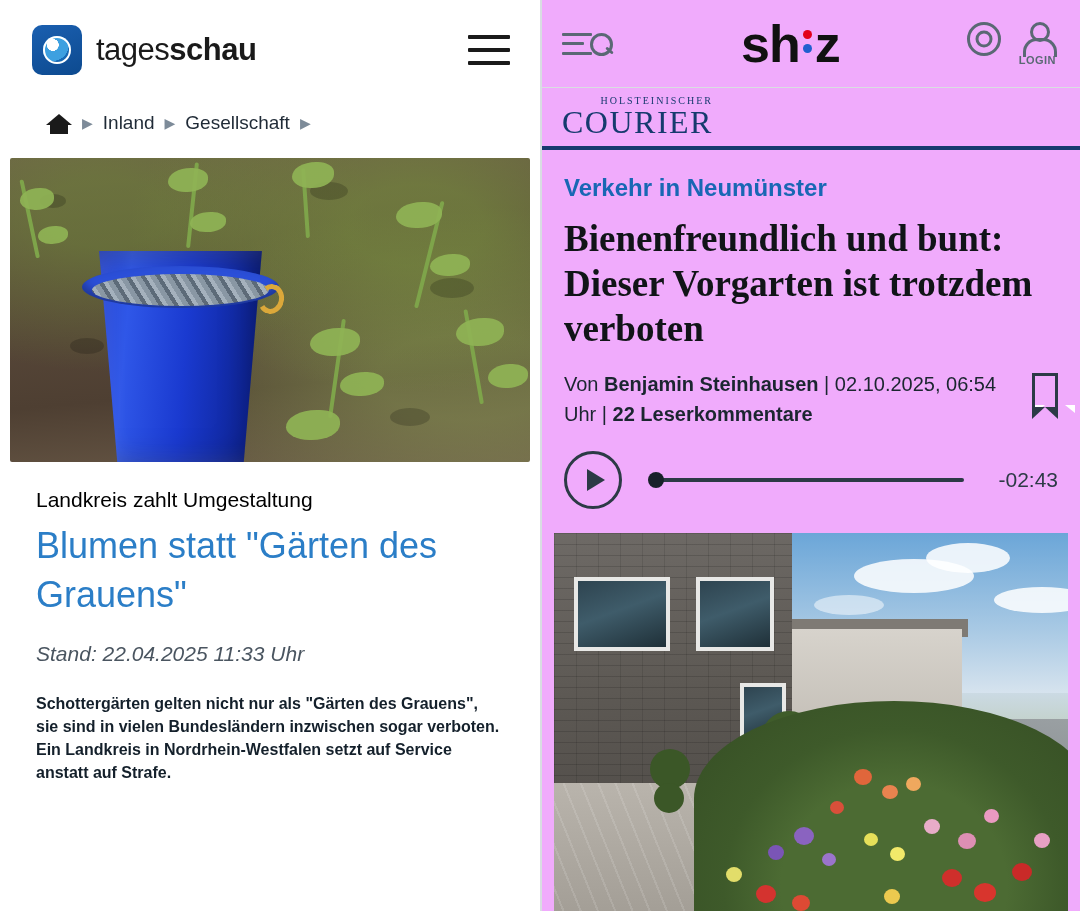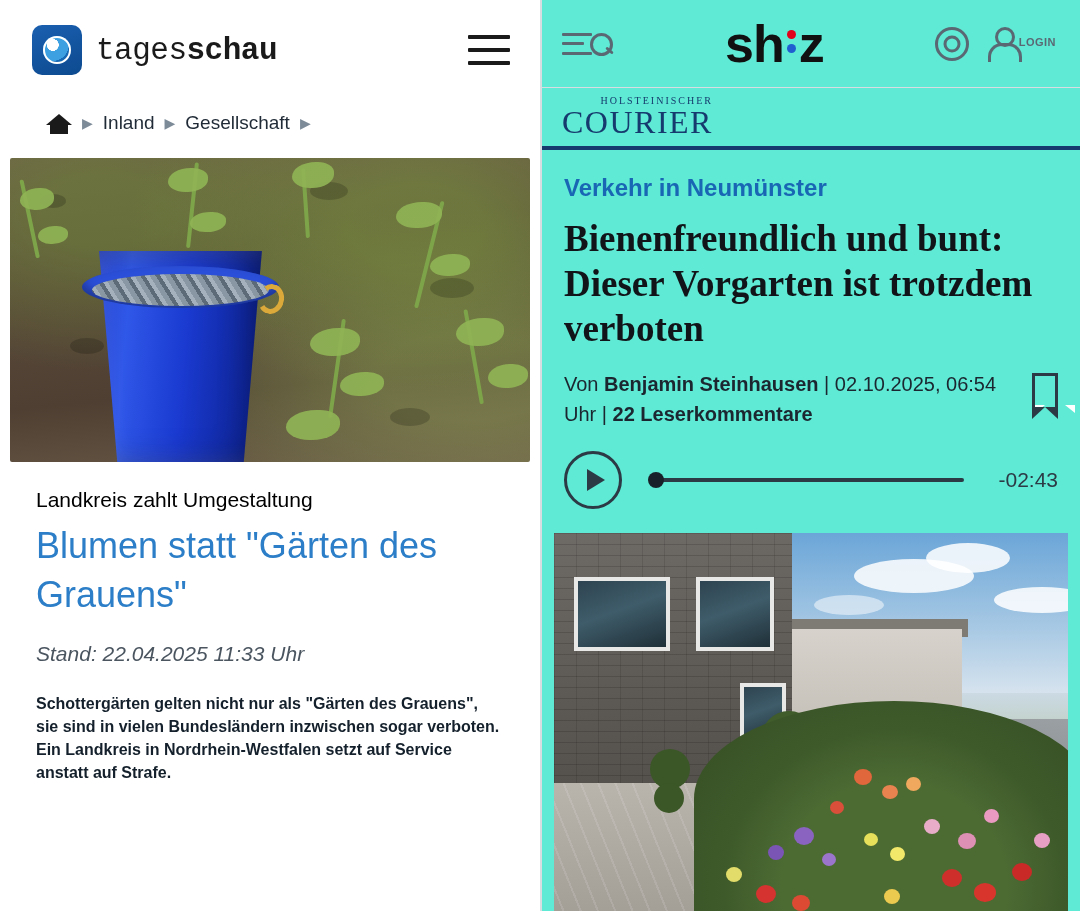--- a/index.html
+++ b/index.html
@@ -22,21 +22,20 @@
     width: 540px; height: 911px;
     background: #ffffff;
     overflow: hidden;
   }
   .ts-header {
     height: 100px;
     display: flex;
     align-items: center;
     justify-content: space-between;
     padding: 0 30px 0 32px;
-    font-family: Liberation Mono, monospace;
   }
   .ts-brand { display: flex; align-items: center; gap: 14px; }
   .ts-logo {
     width: 50px; height: 50px;
     border-radius: 10px;
     background: linear-gradient(160deg, #1a5fb0 0%, #0d4a8f 100%);
     display: flex; align-items: center; justify-content: center;
     position: relative;
   }
   .ts-logo .globe {
@@ -189,21 +188,21 @@
   .pane-divider {
     width: 2px; height: 911px;
     background: #d8dde2;
     flex: 0 0 auto;
   }
 
   
   .pane-right {
     position: relative;
     width: 538px; height: 911px;
-    background: #5eead4;
+    background: #f0abfc;
     overflow: hidden;
   }
   .shz-topbar {
     height: 88px;
     display: flex;
     align-items: center;
     justify-content: space-between;
     padding: 0 24px 0 20px;
     border-bottom: 1px solid #d9dde1;
   }
@@ -260,21 +259,21 @@
     border-radius: 50% 50% 50% 50%;
     position: relative;
   }
   .icon-pin::after {
     content: ""; position: absolute;
     left: 50%; top: 50%; transform: translate(-50%,-50%);
     width: 11px; height: 11px; border-radius: 50%;
     border: 3px solid #5a6874;
   }
   .login-block {
-    display: flex; flex-direction: row; align-items: center; gap: 2px;
+    display: flex; flex-direction: column; align-items: center; gap: 2px;
   }
   .icon-user {
     width: 30px; height: 30px; position: relative;
   }
   .icon-user::before {
     content: ""; position: absolute; left: 8px; top: 0;
     width: 14px; height: 14px; border-radius: 50%;
     border: 3px solid #5a6874;
   }
   .icon-user::after {

